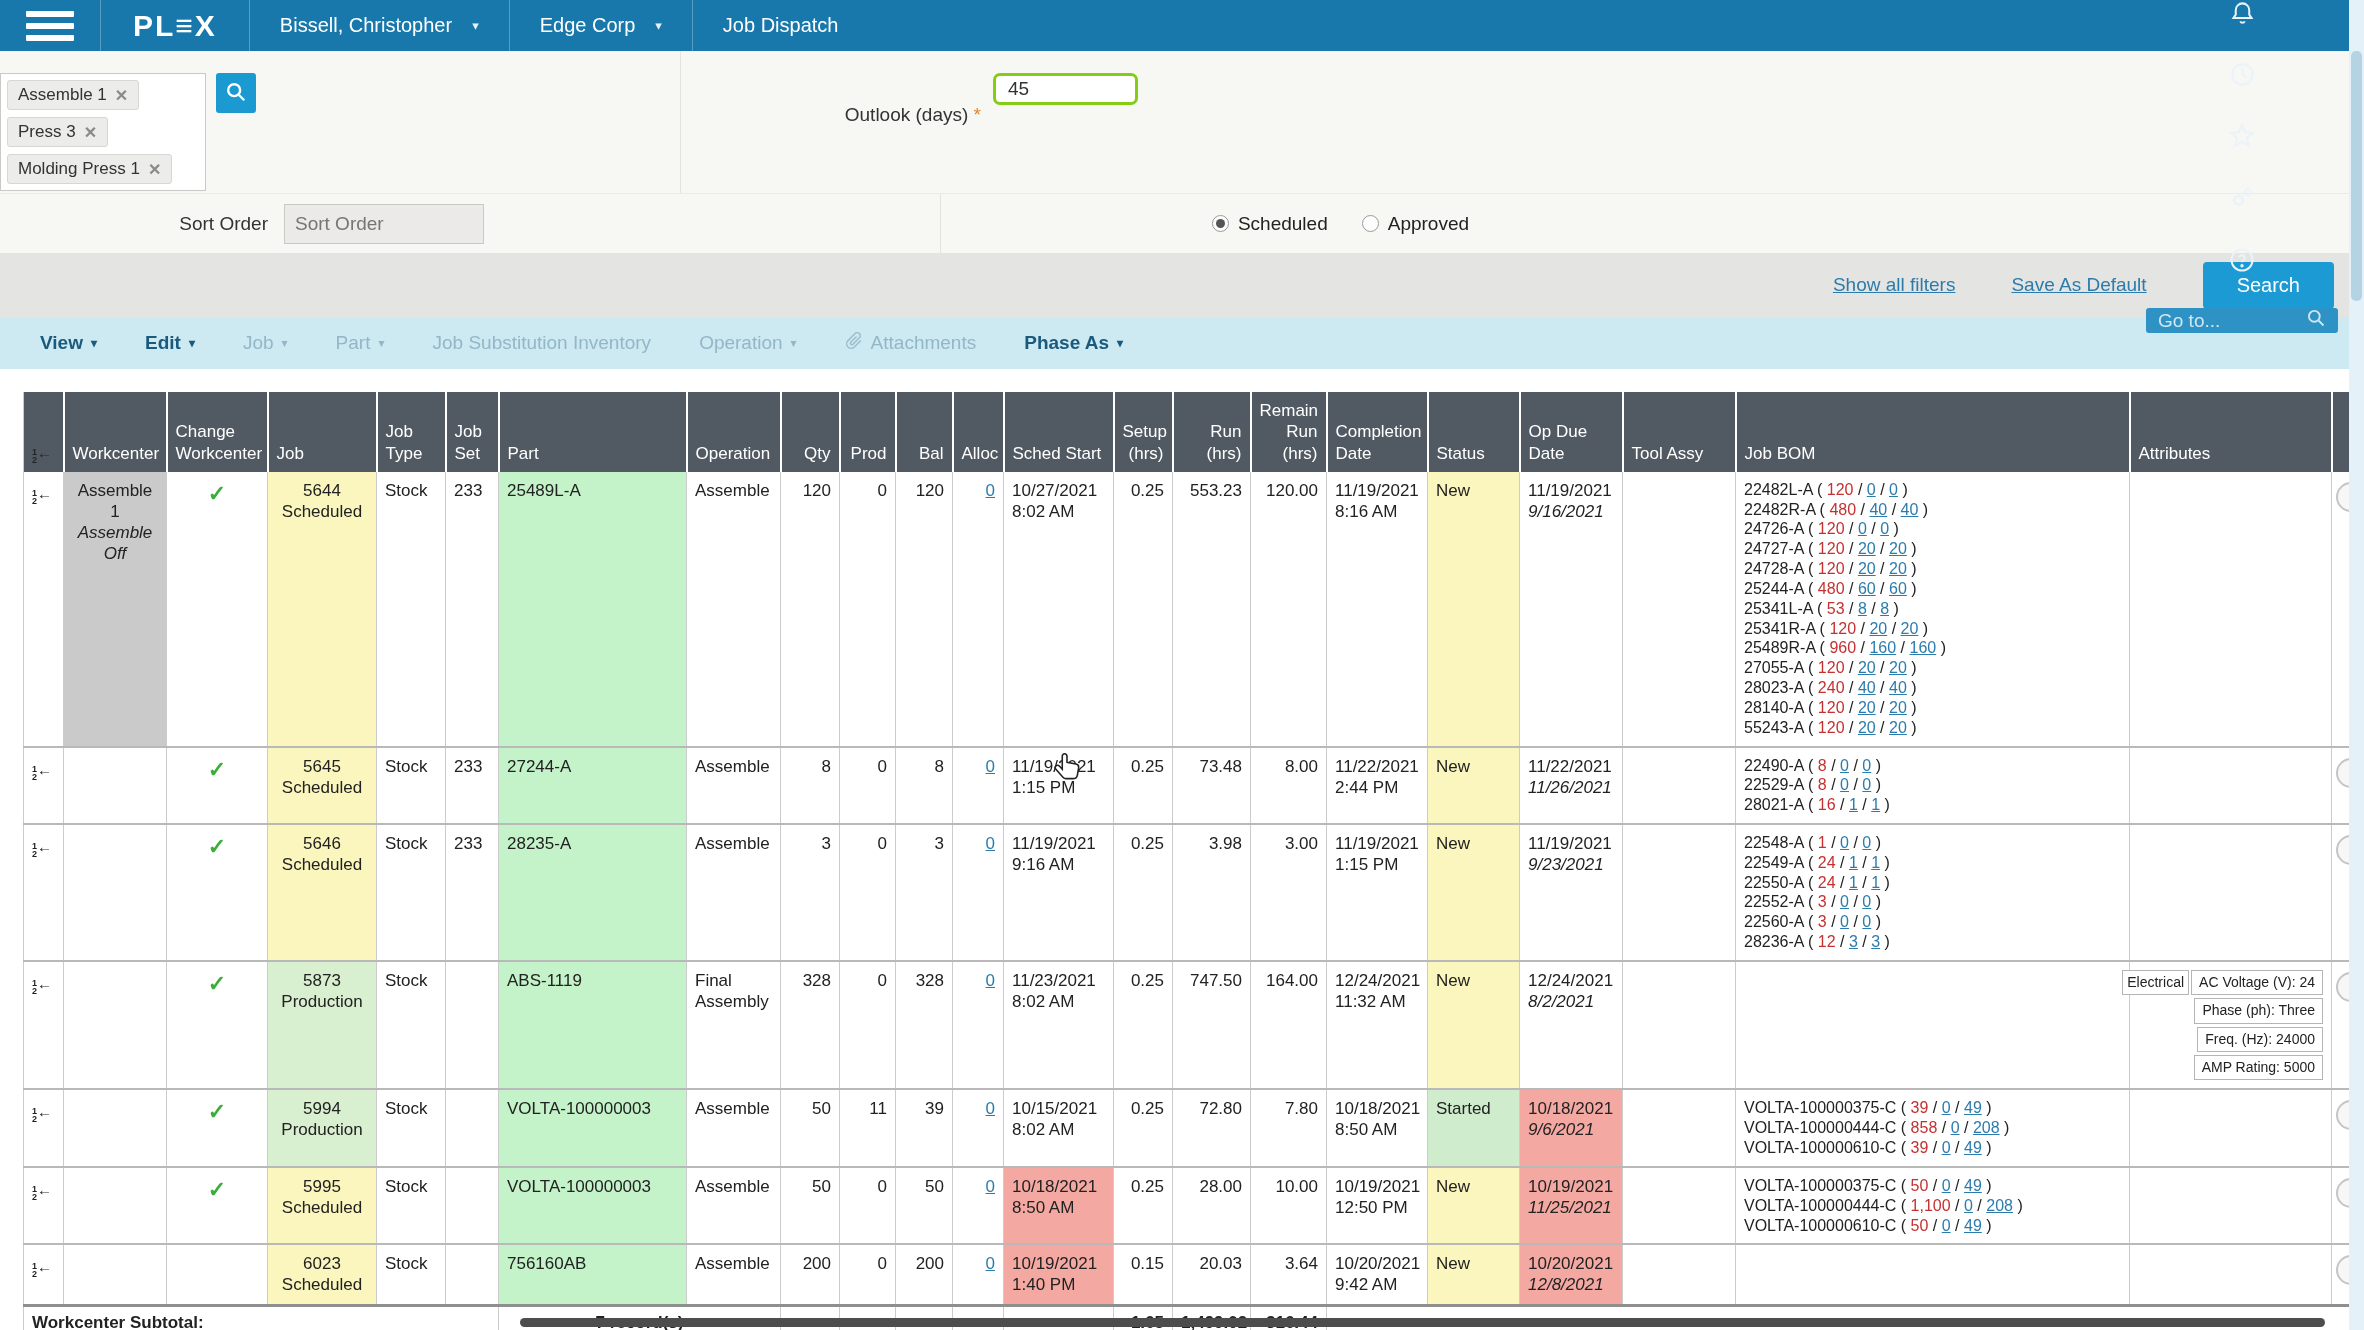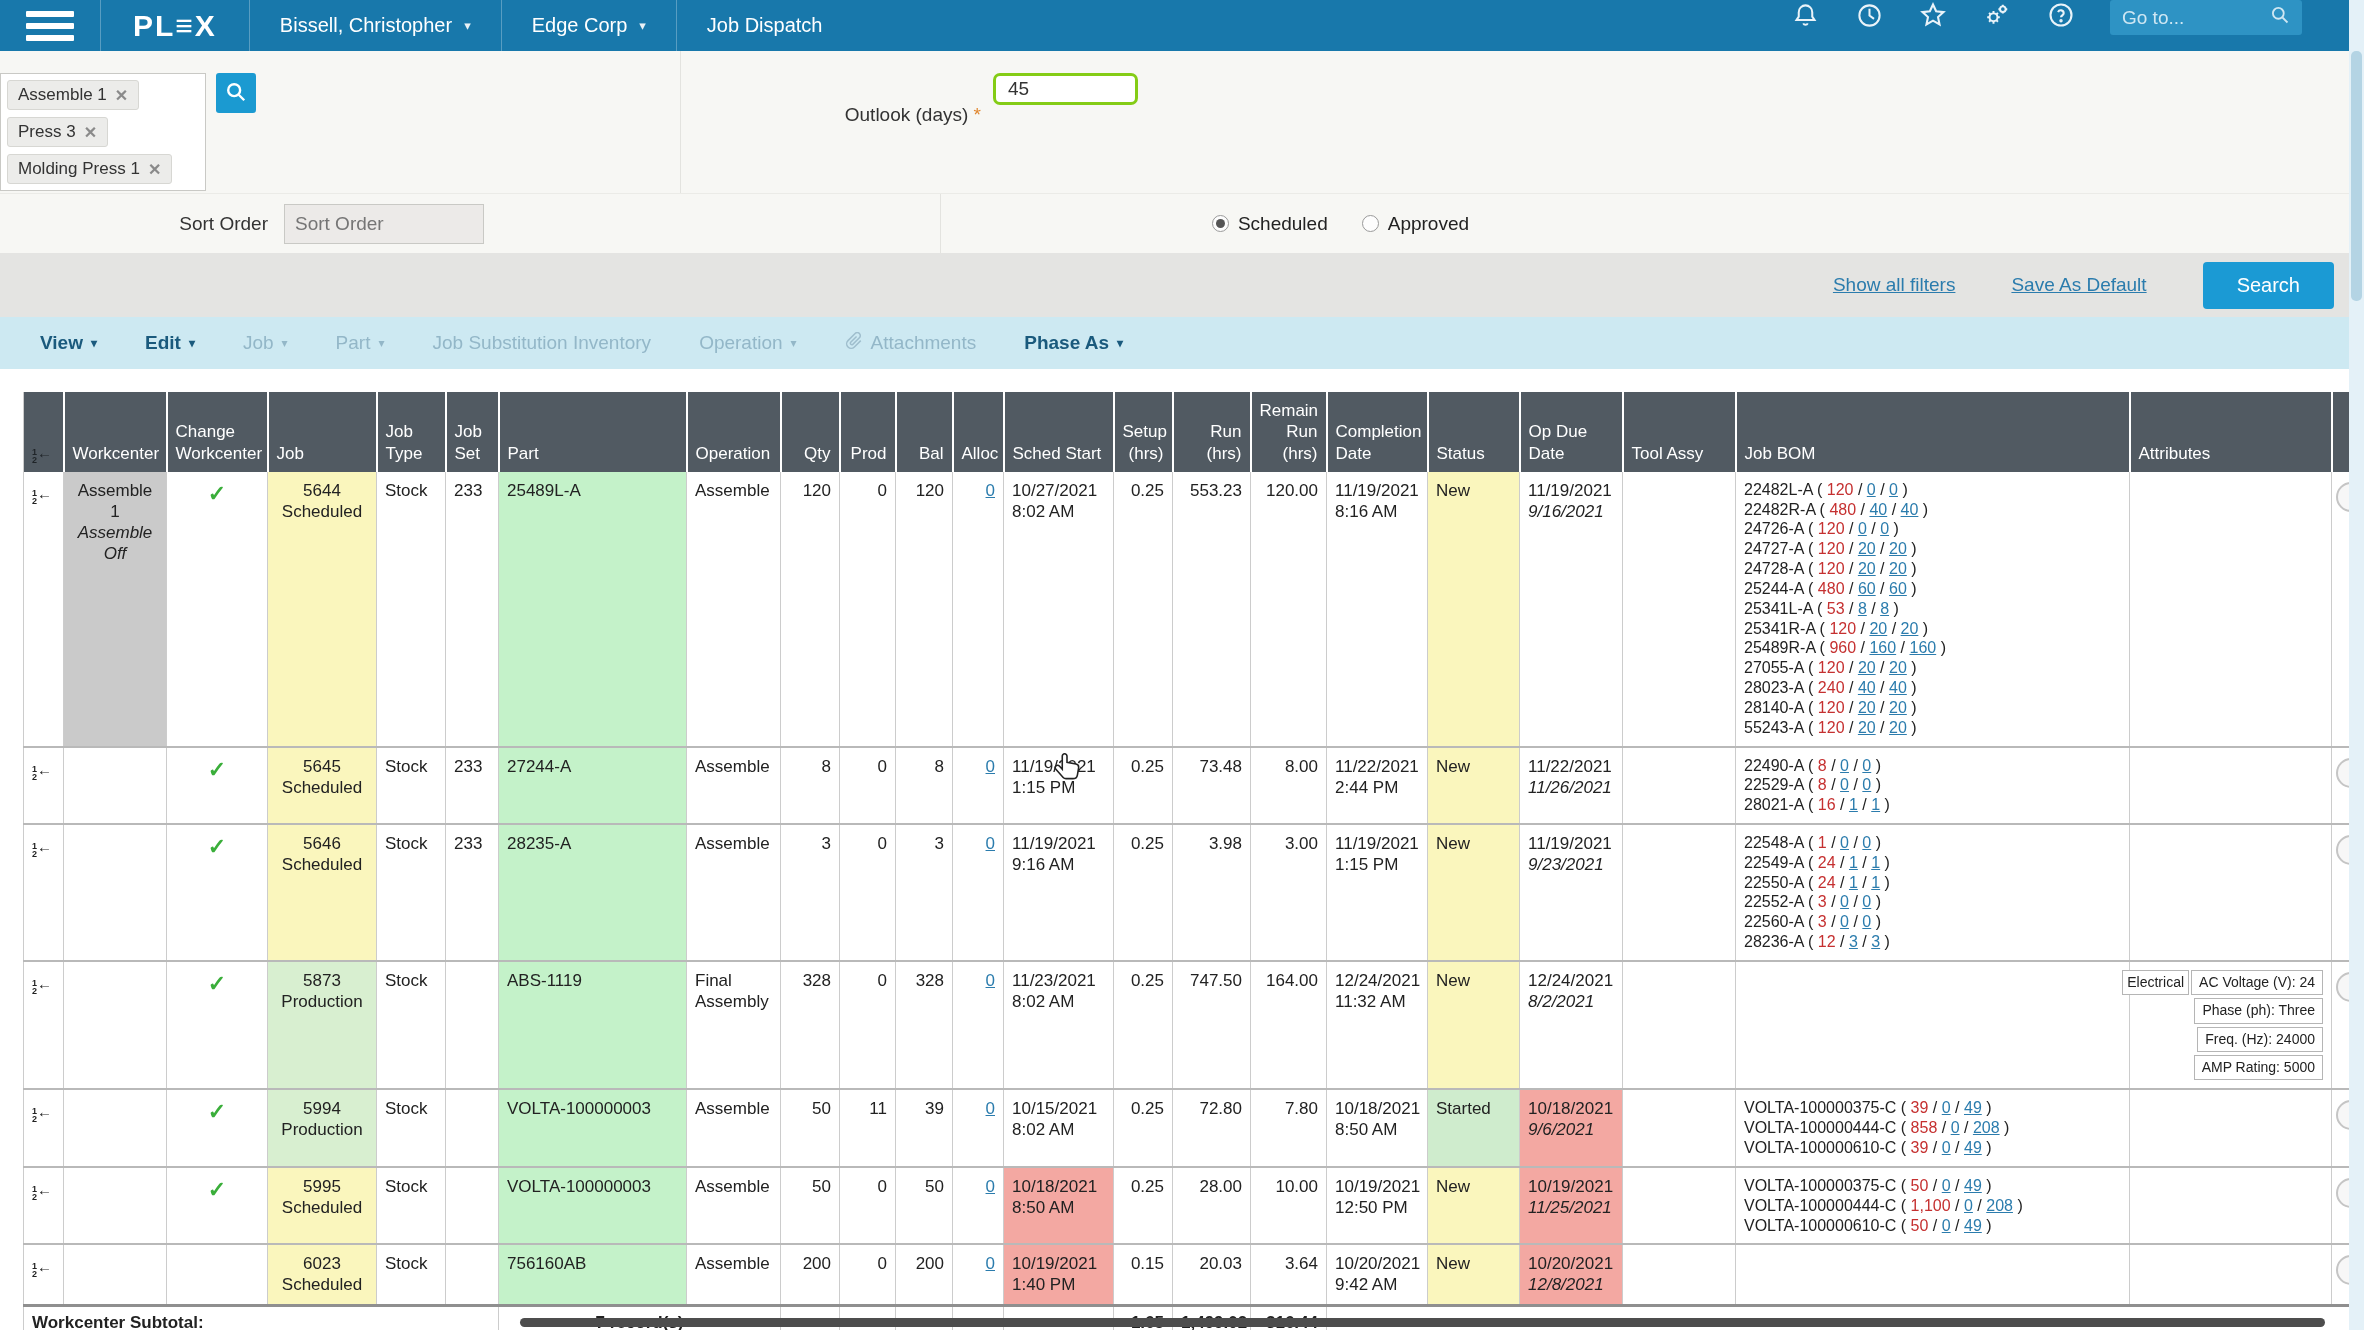--- a/index.html
+++ b/index.html
@@ -7,23 +7,23 @@
   body { font-family:"Liberation Sans", sans-serif; }
   .page { position:relative; width:2364px; height:1330px; overflow:hidden; background:#fff; }
 
   
   .topbar { position:relative; height:51px; background:#1878ab; display:flex; align-items:stretch; color:#fff; }
   .burger { width:100px; display:flex; align-items:center; justify-content:center; cursor:pointer; }
   .burger .bars { display:flex; flex-direction:column; gap:6px; }
   .burger .bars i { display:block; width:48px; height:6px; background:#fff; border-radius:1px; }
   .tb-sep { width:1px; background:rgba(255,255,255,.28); }
   .brand { display:flex; align-items:center; padding:0 32px; font-size:30px; font-weight:bold; letter-spacing:2px; }
-  .tb-item { display:flex; align-items:center; gap:12px; padding:0 30px; font-size:20px; white-space:nowrap; cursor:pointer; }
+  .tb-item { display:flex; align-items:center; gap:20px; padding:0 30px; font-size:20px; white-space:nowrap; cursor:pointer; }
   .tb-caret { font-size:13px; opacity:.9; }
-  .tb-right { margin-left:auto; display:flex; align-items:flex-start; gap:34px; padding-right:62px; }
+  .tb-right { margin-left:auto; display:flex; align-items:center; gap:34px; padding-right:26px;flex-direction:column; }
   .tb-icon { width:30px; height:30px; display:flex; align-items:center; justify-content:center; cursor:pointer; }
   .goto { width:192px; height:35px; background:#2e93c4; border-radius:3px; display:flex; align-items:center; padding:0 12px; font-size:19px; color:#cfe7f3; cursor:text; }
   .goto .ph { flex:1; }
 
   
   .filters { background:#f7f7f4; }
   .f-row1 { display:flex; height:142px; }
   .f-row2 { display:flex; height:60px; border-top:1px solid #ebebe7; }
   .f-sec { position:relative; }
   .f-sec + .f-sec { border-left:1px solid #e3e3df; }

